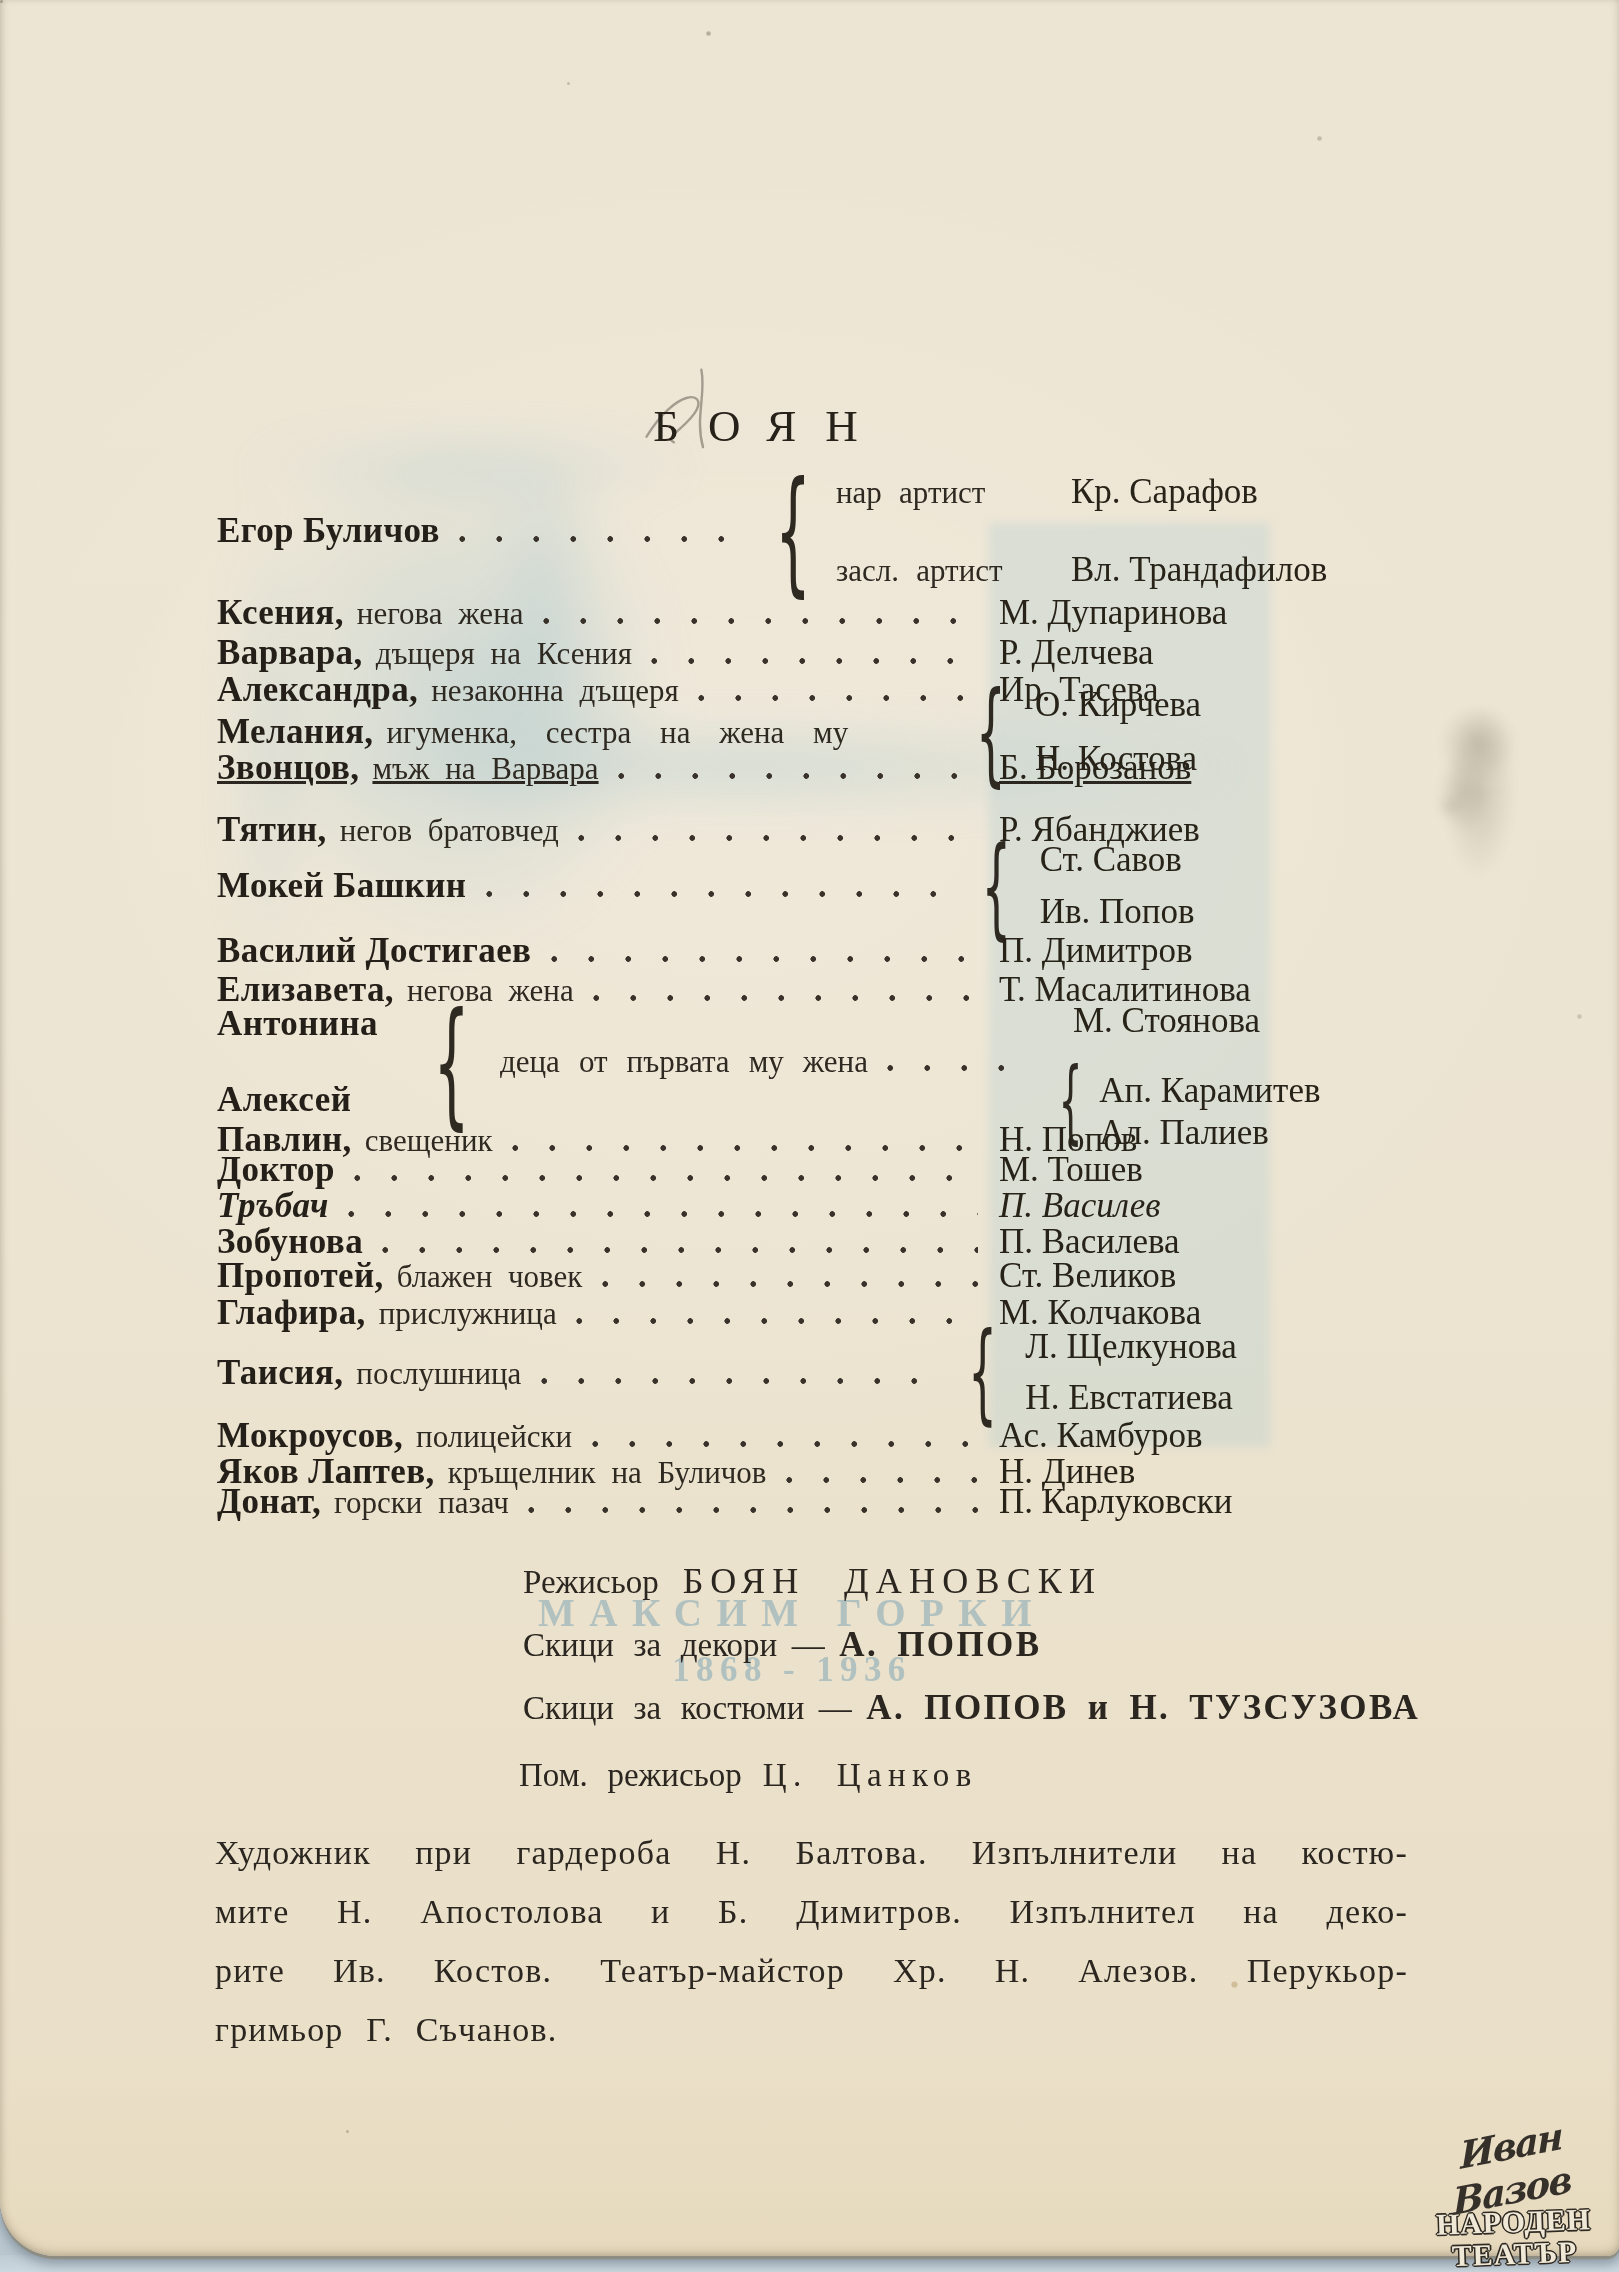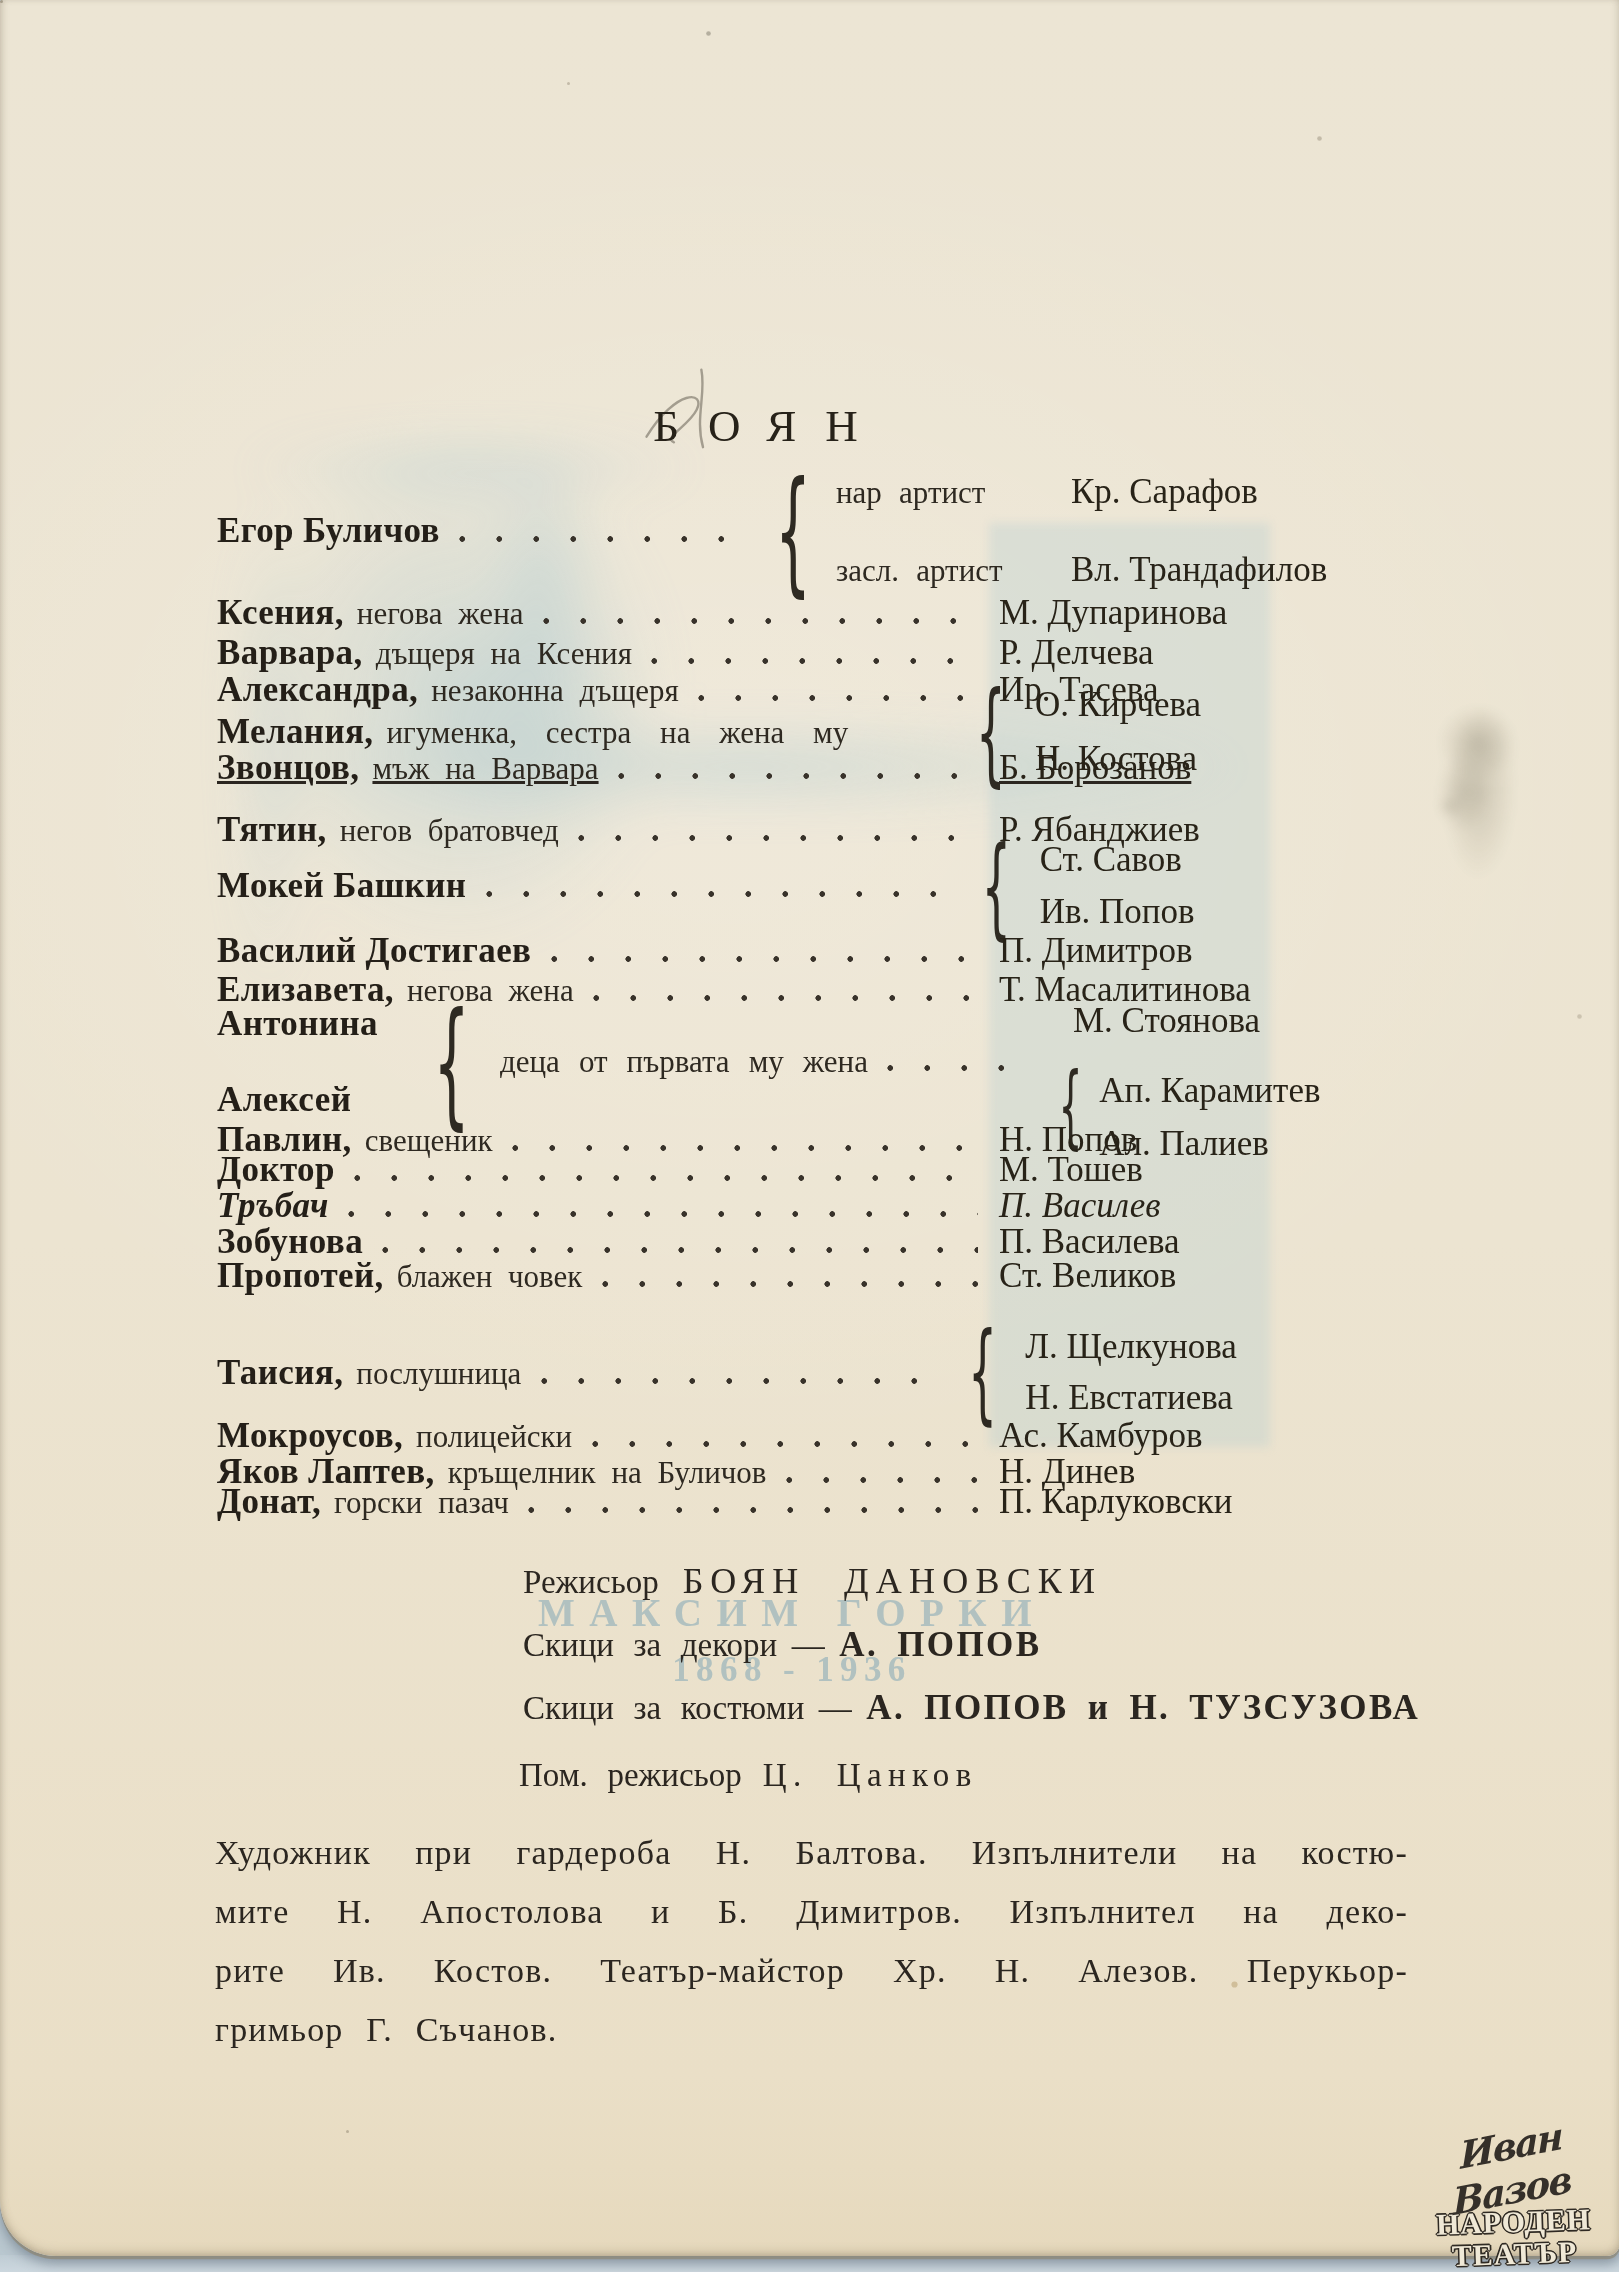--- a/index.html
+++ b/index.html
@@ -235,21 +235,21 @@
         <span class="desc" style="margin-left:4.8px;word-spacing:11.3px;">деца от първата му жена</span>
         <span class="dots"></span>
       </div>
     </div>
     <div class="gright">
       <span class="gr1">М. Стоянова</span>
       <div class="grsub">
         <span class="brace" style="font-size:90px;">
             <span>{</span>
           </span>
-        <div class="stack" style="gap:13px;margin-top:24px;">
+        <div class="stack" style="gap:2px;margin-top:24px;">
           <div class="aline">Ап. Карамитев</div>
           <div class="aline">Ал. Палиев</div>
         </div>
       </div>
     </div>
   </div>
 
   <div class="row" style="top:1120px;">
     <span class="role">Павлин,</span>
     <span class="desc">свещеник</span>
@@ -275,20 +275,26 @@
     <span class="acell">П. Василева</span>
   </div>
 
   <div class="row" style="top:1256px;">
     <span class="role">Пропотей,</span>
     <span class="desc">блажен човек</span>
     <span class="dots"></span>
     <span class="acell">Ст. Великов</span>
   </div>
 
+  <div class="row" style="top:1293px;">
+    <span class="role">Глафира,</span>
+    <span class="desc">прислужница</span>
+    <span class="dots"></span>
+    <span class="acell">М. Колчакова</span>
+  </div>
 
   <div class="rowc" style="top:1325px;height:95px;">
     <div class="leftline">
       <span class="role">Таисия,</span>
       <span class="desc">послушница</span>
       <span class="dots"></span>
     </div>
     <div class="acell dbl" style="flex:0 0 457px;align-self:stretch;">
       <span class="brace" style="font-size:109px;">
           <span>{</span>

